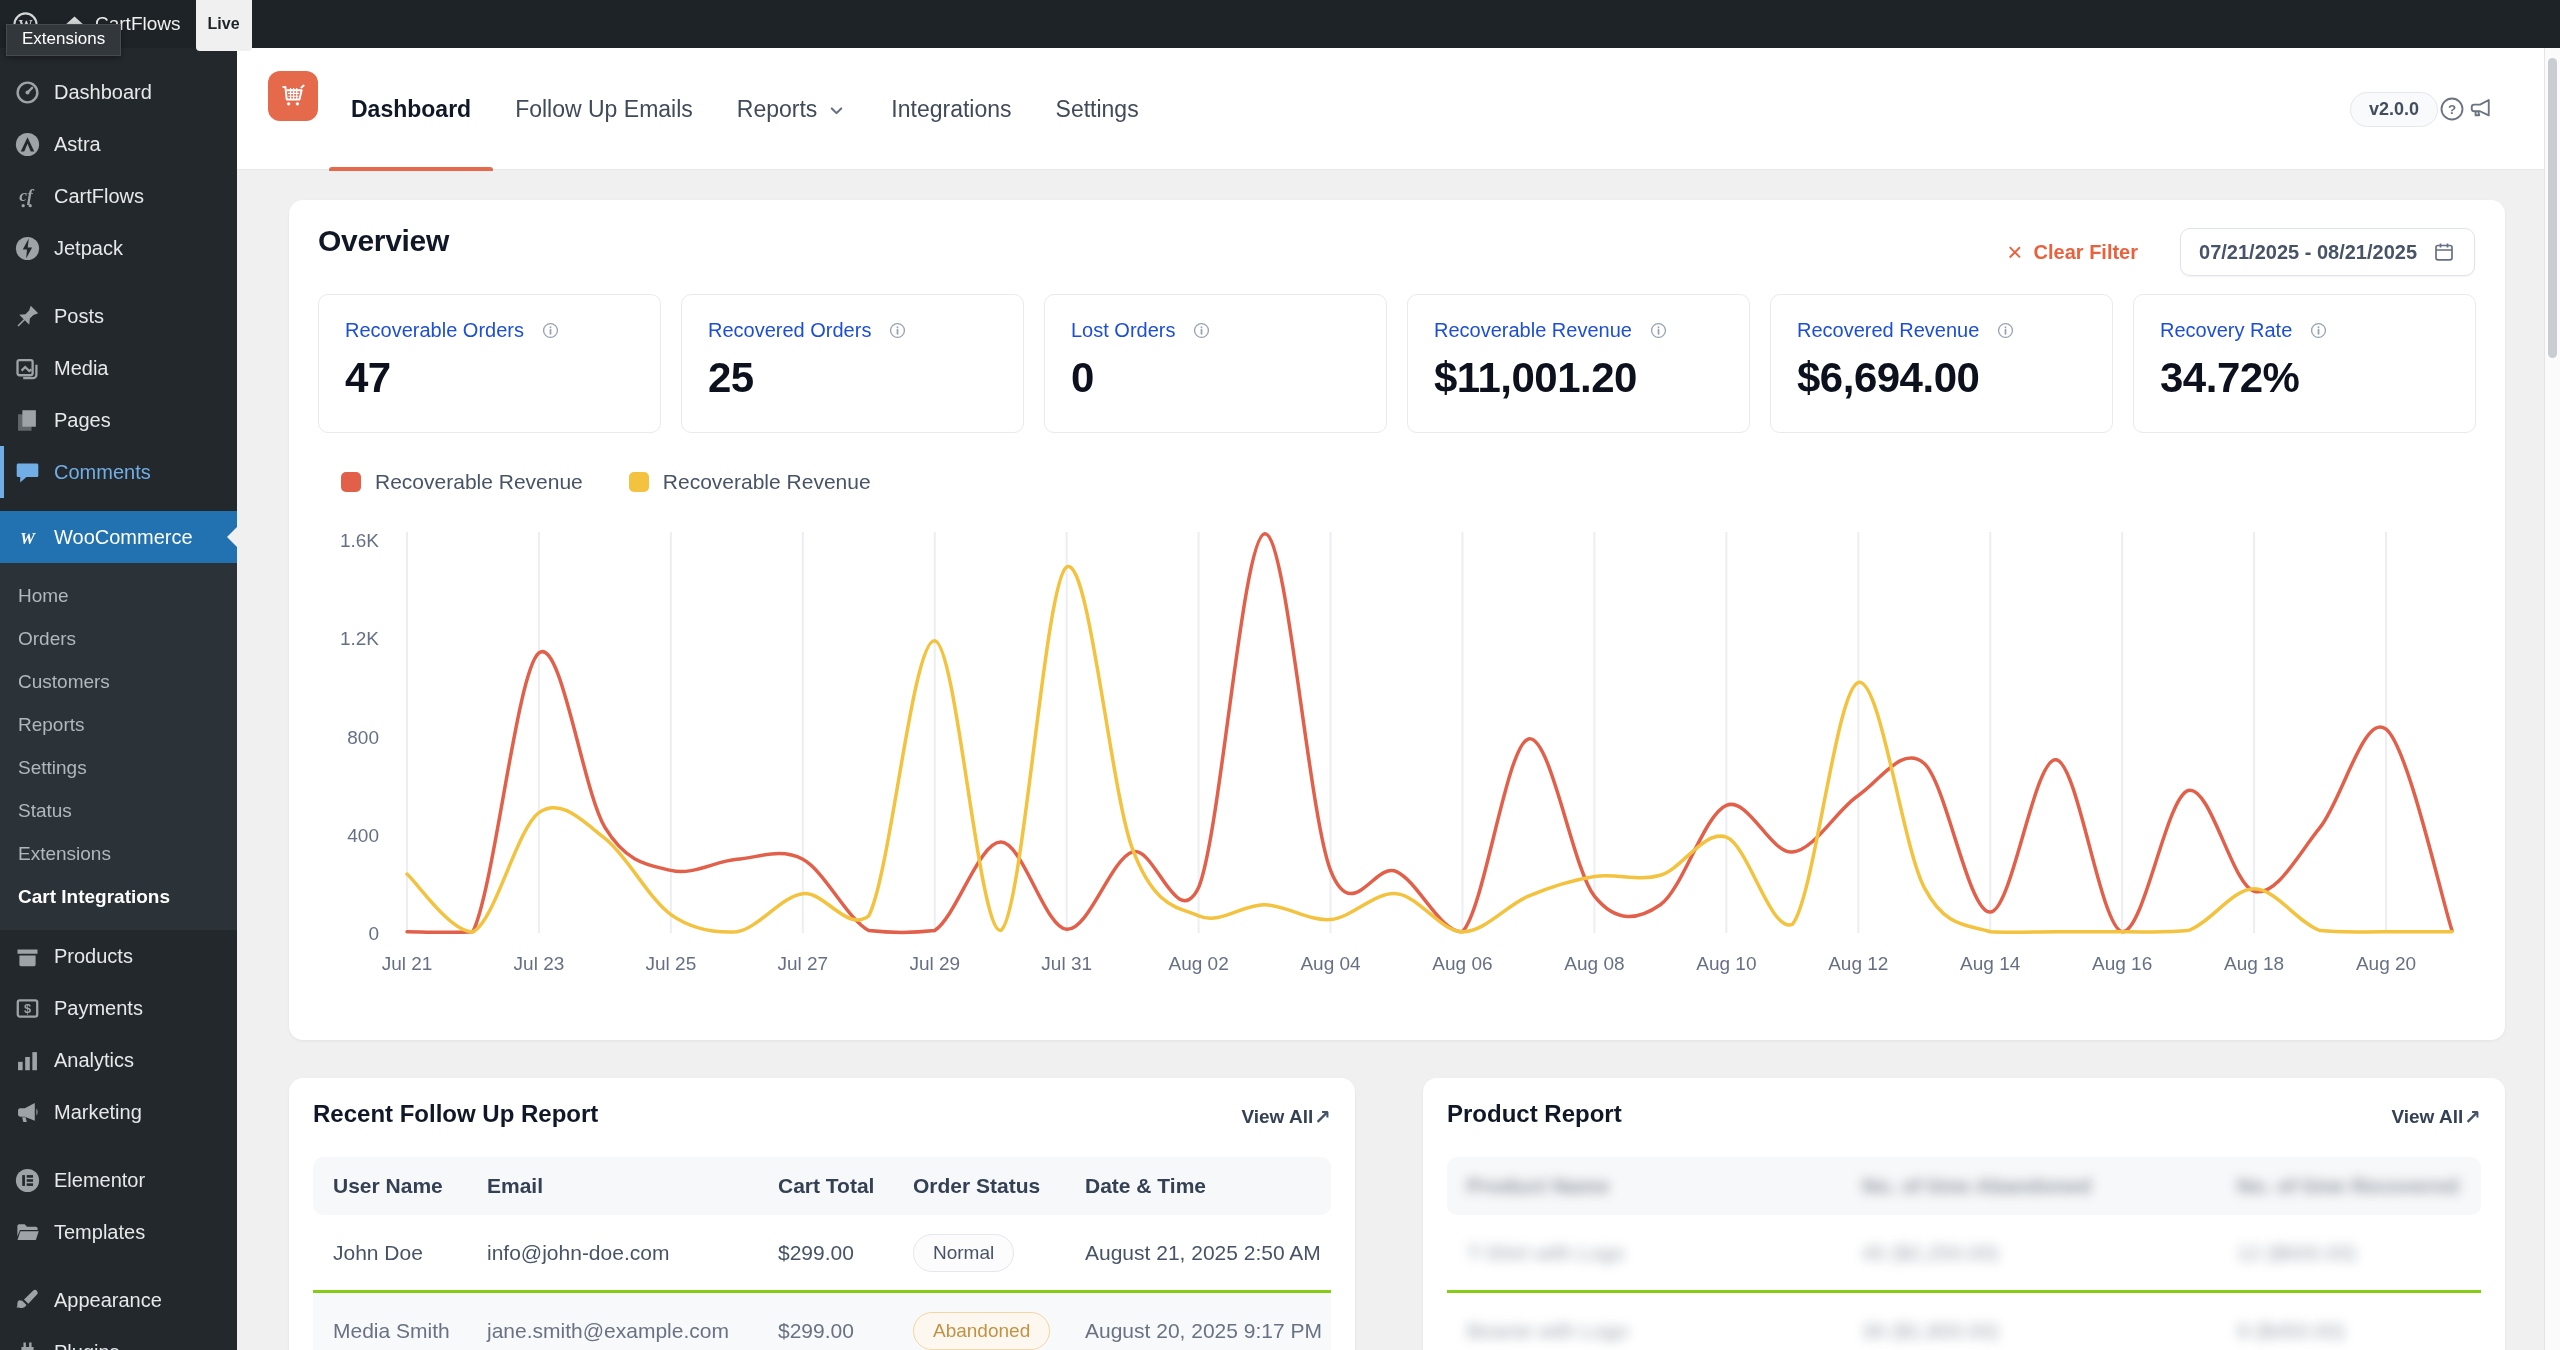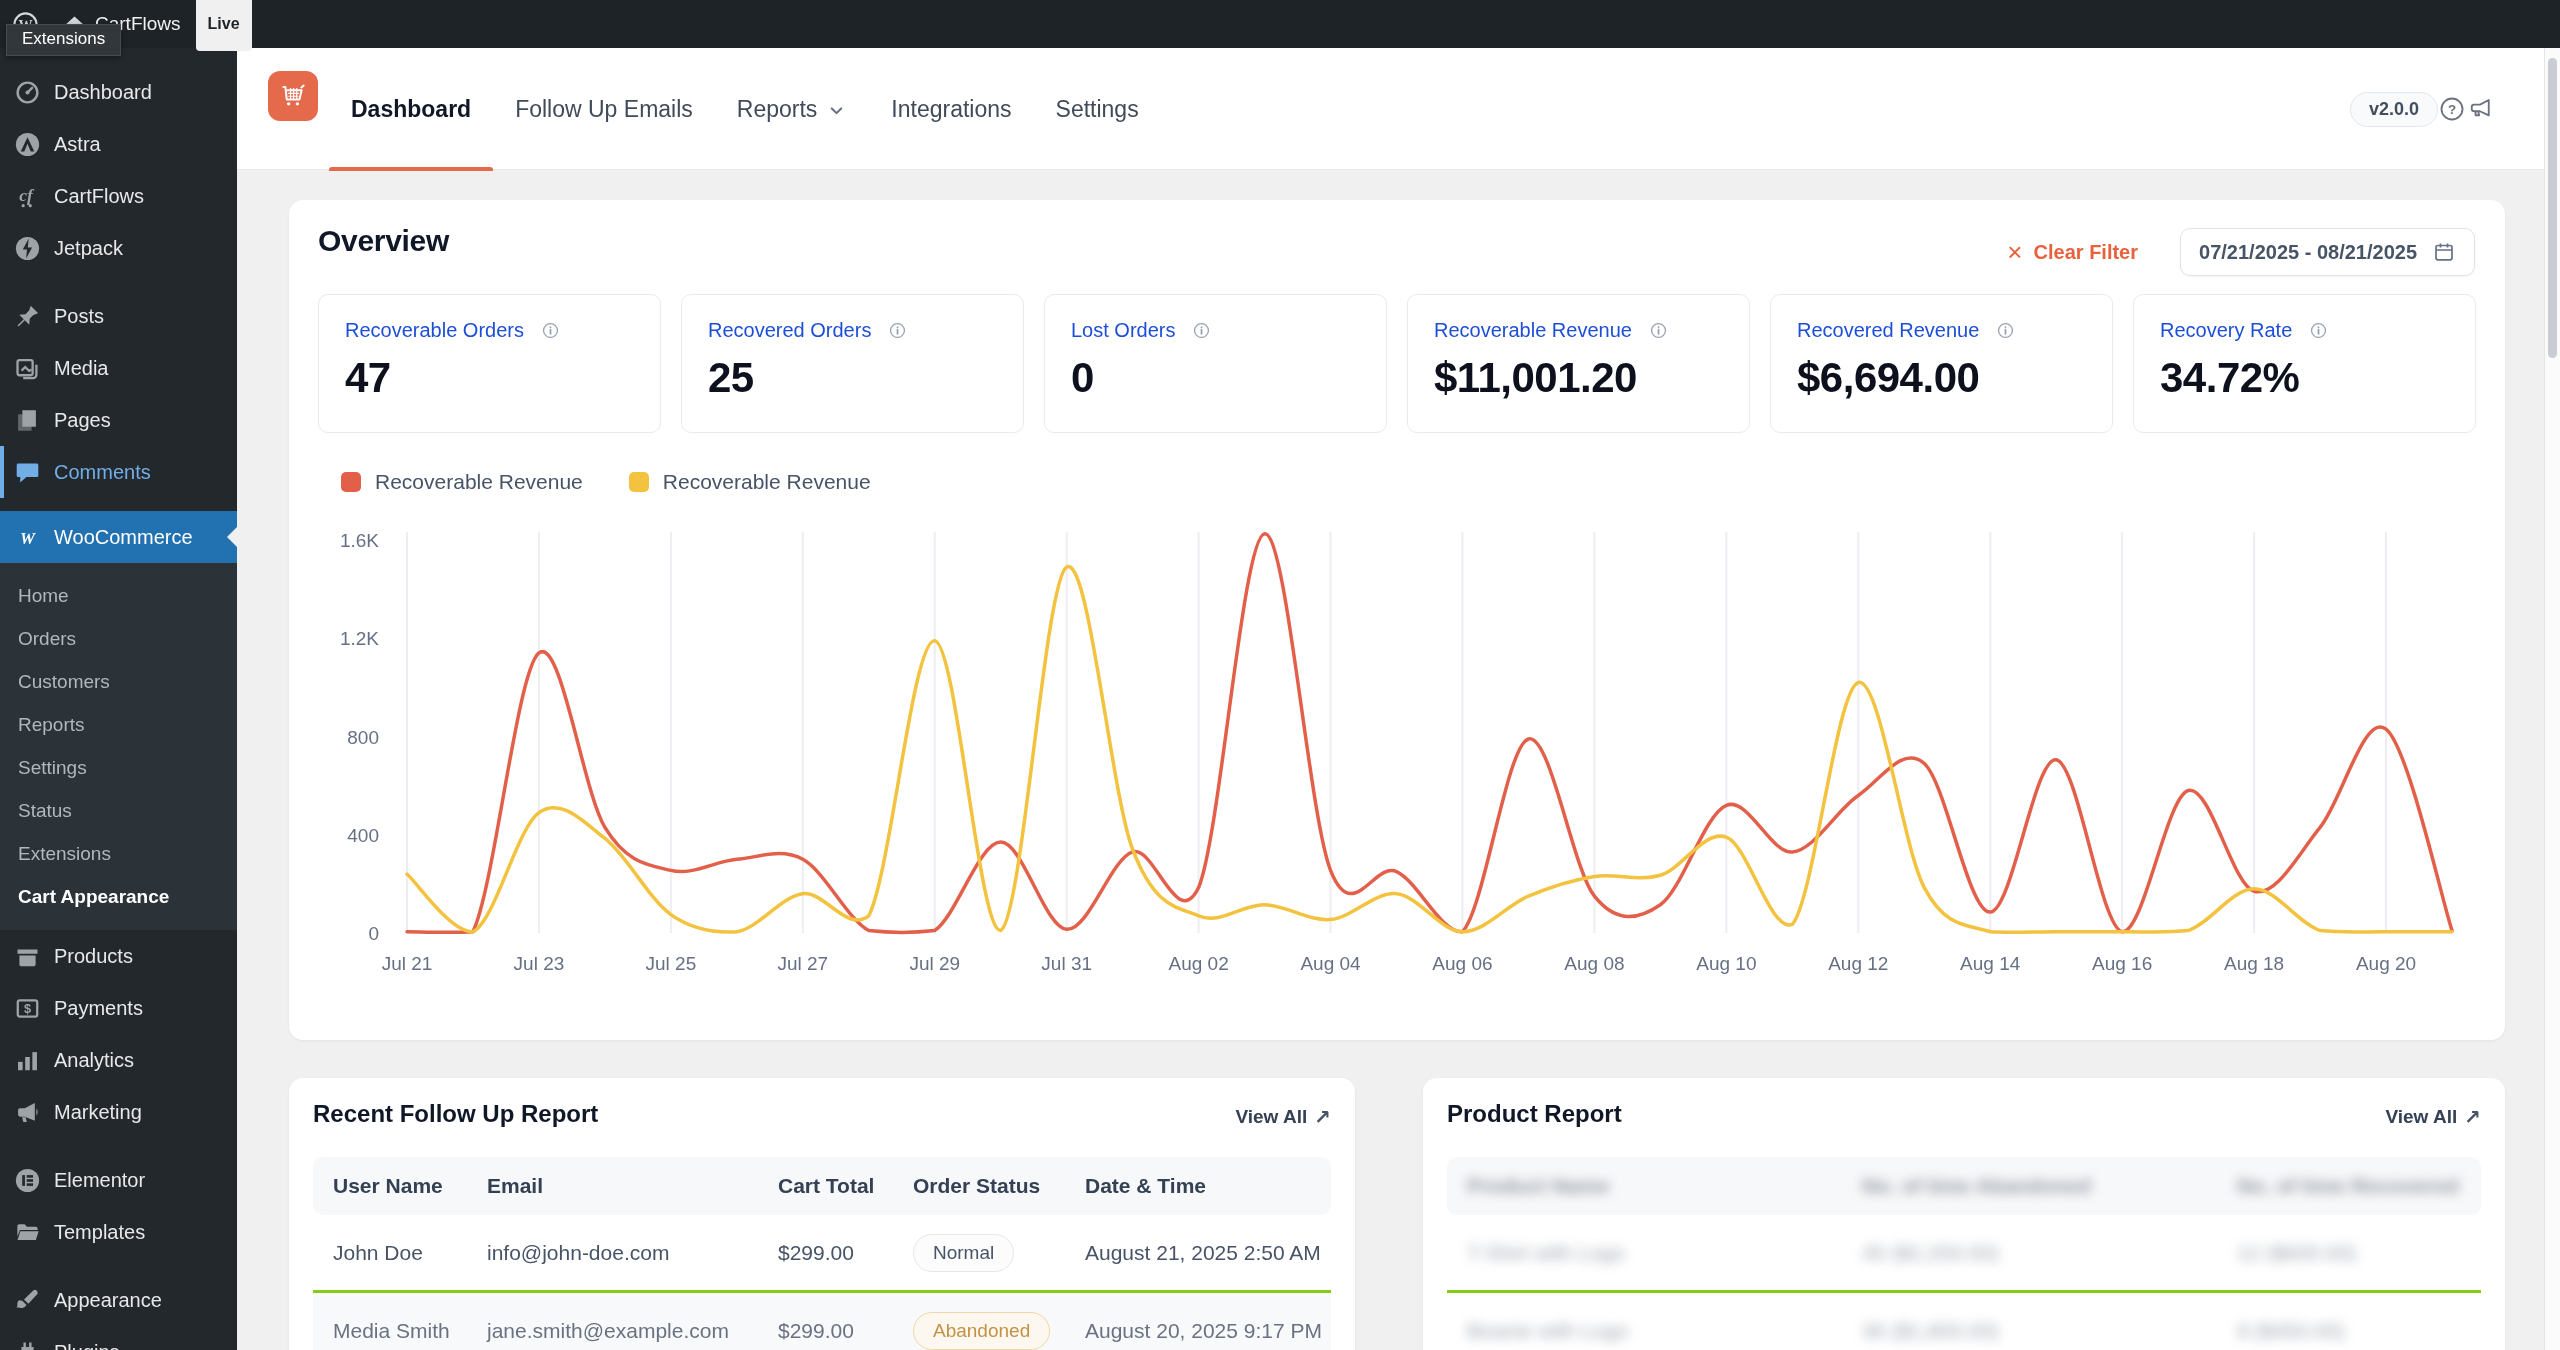--- a/index.html
+++ b/index.html
@@ -85,21 +85,21 @@
   .legend-swatch{width:20px;height:20px;border-radius:5px}
   #chart-wrap{position:absolute;left:28px;top:318px;width:2160px;height:472px}
 
   
   .report-card{position:absolute;top:1030px;height:440px;background:#fff;border-radius:14px;
     box-shadow:0 1px 3px rgba(16,24,40,.06)}
   #followup-card{left:52px;width:1066px}
   #product-card{left:1186px;width:1082px}
   .rc-title{position:absolute;left:24px;top:22px;font-size:24px;font-weight:700;color:#101828}
   .view-all{position:absolute;right:24px;top:27px;font-size:19px;font-weight:600;color:#344054;
-    display:flex;align-items:center;gap:7px;cursor:pointer}
+    display:flex;align-items:center;gap:1px;cursor:pointer}
   .view-all .arr{font-size:20px;color:#475467}
   .tbl{position:absolute;left:24px;right:24px;top:79px}
   .tbl-head{display:grid;height:58px;background:#f7f8f9;border-radius:10px;align-items:center;
     font-size:21px;font-weight:600;color:#344054;padding-left:20px}
   .tbl-row{display:grid;height:78px;align-items:center;font-size:21px;color:#475467;
     padding-left:20px;border-bottom:3px solid #84cc16}
   .grid-followup{grid-template-columns:154px 291px 135px 172px 1fr}
   .grid-product{grid-template-columns:395px 375px 1fr}
   .pill{display:inline-flex;align-items:center;height:38px;padding:0 19px;border-radius:999px;font-size:19px}
   .pill-normal{border:1px solid #e4e7ec;background:#fcfcfd;color:#475467}
@@ -226,21 +226,21 @@
         </div>
       </div>
     <div id="sb-sub">
         <div class="sb-sub-item">Home</div>
         <div class="sb-sub-item">Orders</div>
         <div class="sb-sub-item">Customers</div>
         <div class="sb-sub-item">Reports</div>
         <div class="sb-sub-item">Settings</div>
         <div class="sb-sub-item">Status</div>
         <div class="sb-sub-item">Extensions</div>
-        <div class="sb-sub-item current">Cart Appearance</div>
+        <div class="sb-sub-item current">Cart Integrations</div>
       </div>
     <div id="sb-bottom">
         <div class="sb-item">
           <span class="sb-icon">
             <svg viewBox="0 0 20 20" fill="currentColor">
               <path d="M2.6 4.8h14.8v3.1H2.6zM4 9.2h12v6.9c0 .6-.5 1.1-1.1 1.1H5.1c-.6 0-1.1-.5-1.1-1.1zm4 1.9h4v1.6H8z"></path>
             </svg>
           </span>
           <span class="sb-label">Products</span>
         </div>

